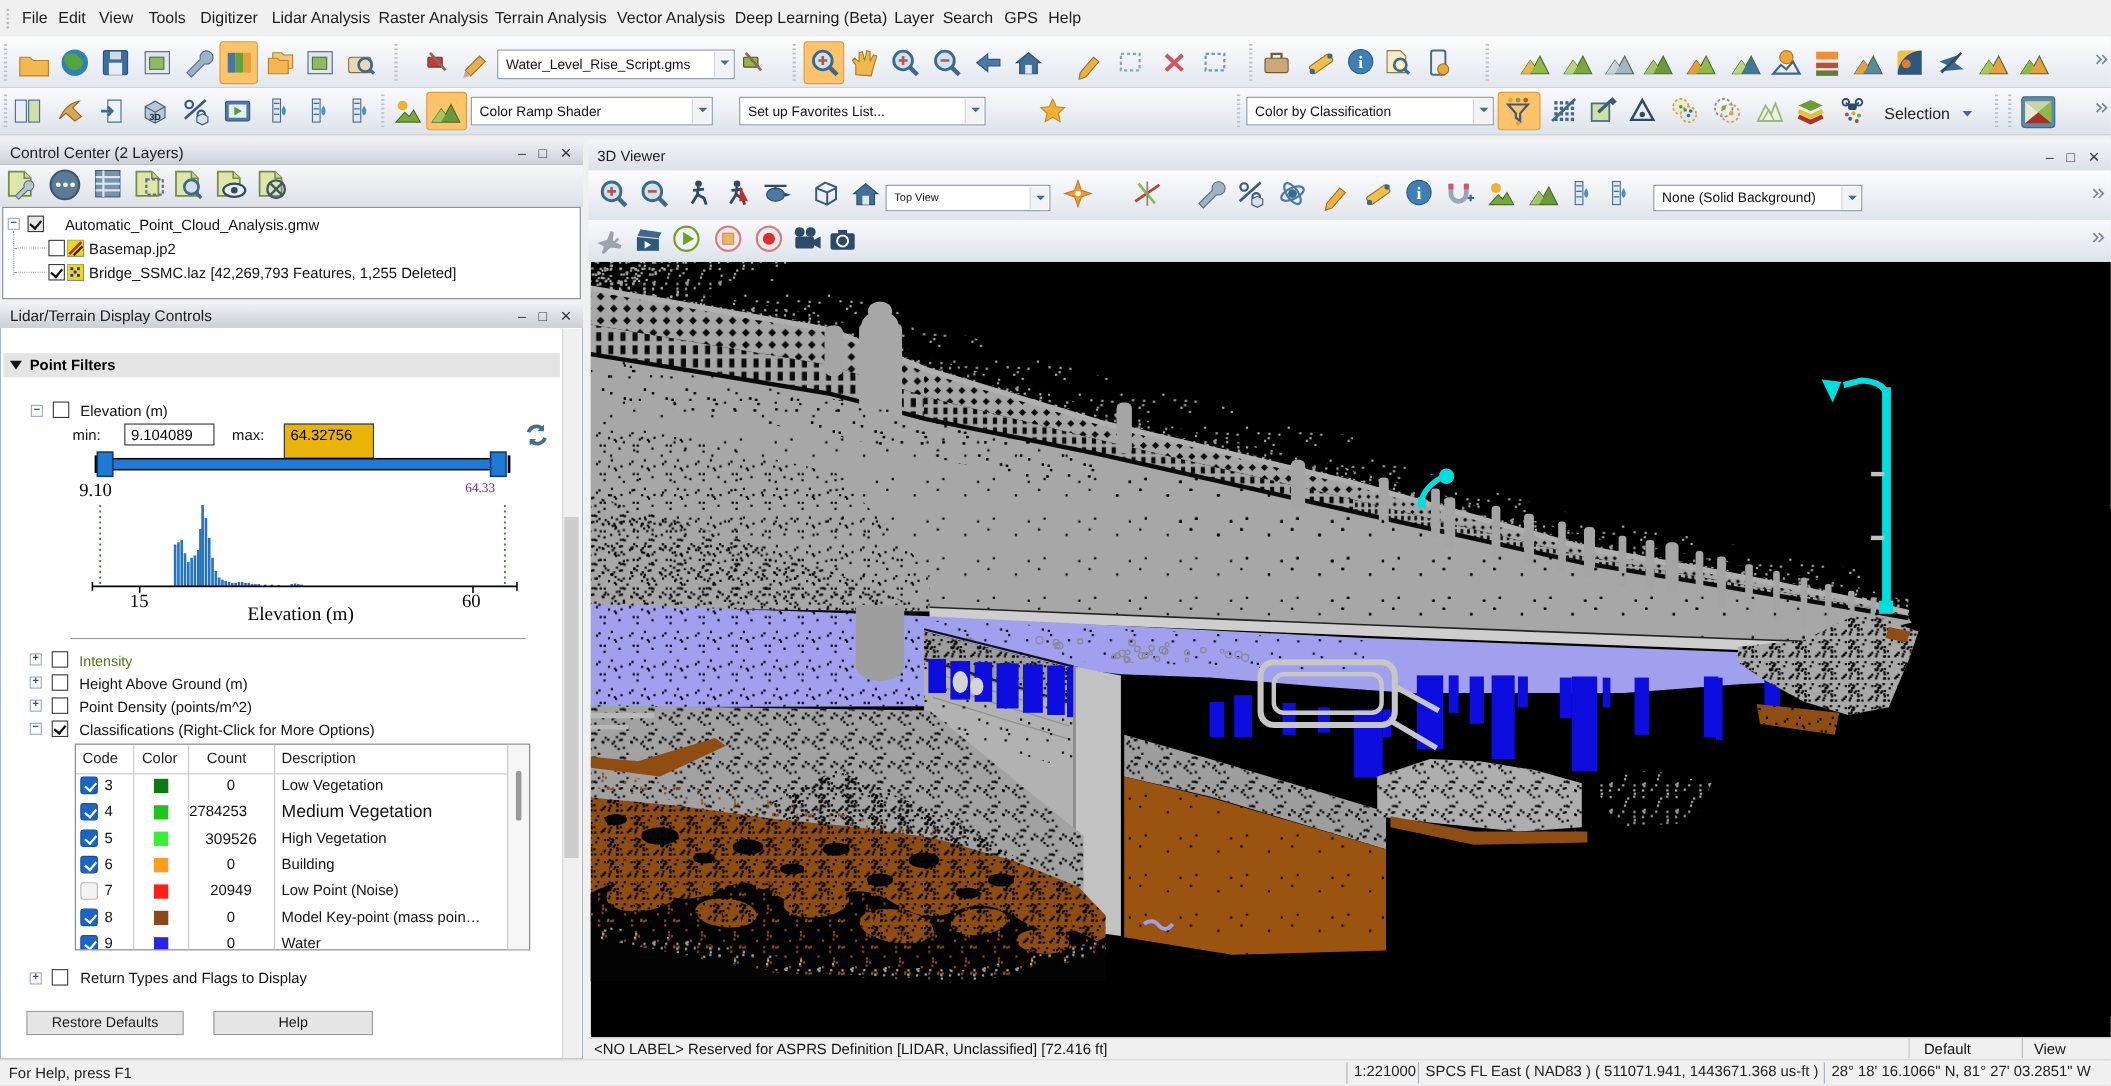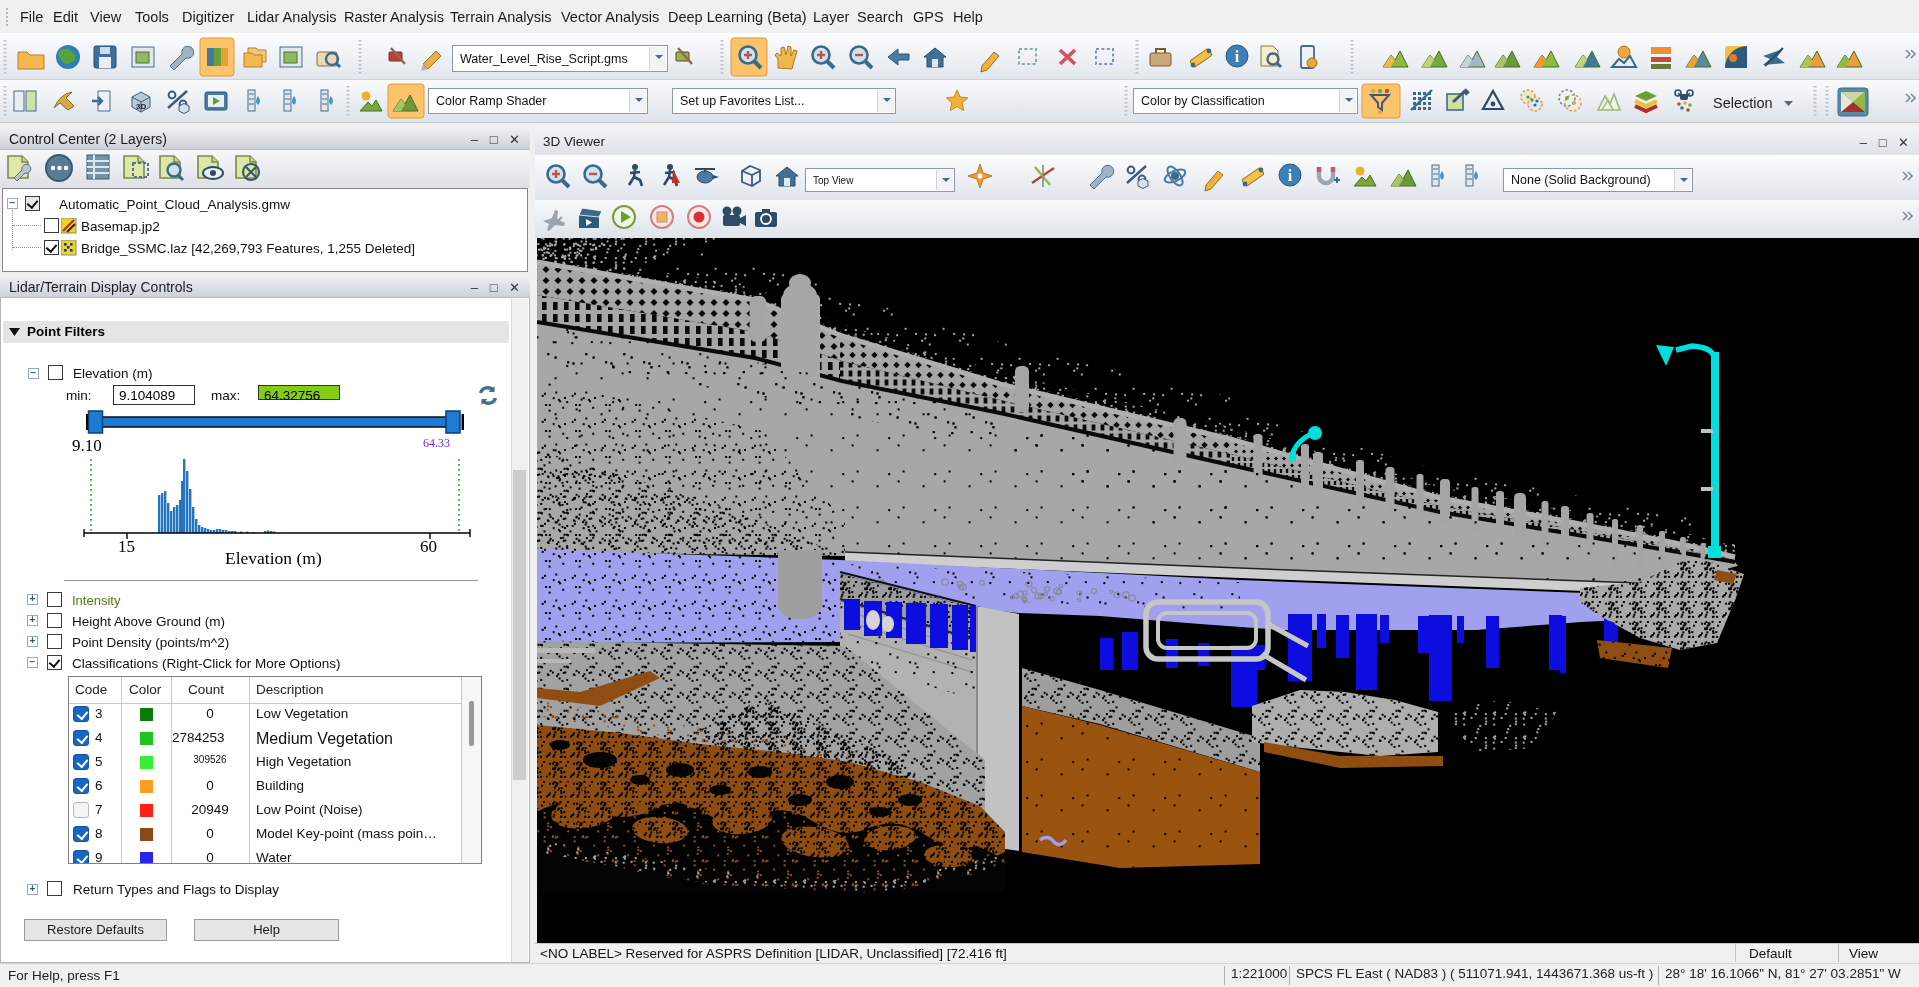--- a/index.html
+++ b/index.html
@@ -329,21 +329,21 @@
   </svg>
 <div class="abs" style="left:27px;top:324px;font-size:13.5px;font-weight:bold;color:#000">Point Filters</div>
 <div class="exp" style="left:28px;top:368px">−</div>
 <div class="cb" style="left:48px;top:365px"></div>
 <div class="abs" style="left:73px;top:366px;font-size:13.5px;color:#111">Elevation (m)</div>
 <div class="abs" style="left:66px;top:388px;font-size:13.5px;color:#111">min:</div>
 <div class="abs" style="left:113px;top:385px;width:82px;height:20px;border:1.4px solid #333;background:#fff">
     <span style="position:absolute;left:5px;top:2px;font-size:13.5px">9.104089</span>
   </div>
 <div class="abs" style="left:211px;top:388px;font-size:13.5px;color:#111">max:</div>
-<div class="abs" style="left:258px;top:385px;width:82px;height:15px;border:1.4px solid #333;background:#84cc16">
+<div class="abs" style="left:258px;top:385px;width:82px;height:32px;border:1.4px solid #333;background:#eab308">
     <span style="position:absolute;left:5px;top:2px;font-size:13.5px">64.32756</span>
   </div>
 <svg class="abs" style="left:477px;top:385px" width="22" height="21" viewBox="0 0 22 21">
     <g fill="none" stroke="#41718f" stroke-width="3.4">
       <path d="M3.5 8 a7.5 7.5 0 0 1 13 -2.5"></path>
       <path d="M18.5 13 a7.5 7.5 0 0 1 -13 2.5"></path>
     </g>
     <path d="M17.5 1 v6 h-6 z" fill="#41718f"></path>
     <path d="M4.5 20 v-6 h6 z" fill="#41718f"></path>
   </svg>
@@ -430,21 +430,21 @@
 <div style="position:absolute;left:103px;top:29px;width:76px;text-align:center;font-size:13.5px;color:#111">0</div>
 <div style="position:absolute;left:187px;top:29px;font-size:13.5px;color:#111;white-space:nowrap">Low Vegetation</div>
 <div class="bluchk" style="left:4px;top:53px"></div>
 <div style="position:absolute;left:26px;top:53px;font-size:13.5px;color:#111">4</div>
 <div style="position:absolute;left:71px;top:55px;width:13px;height:13px;background:#1fc41f"></div>
 <div style="position:absolute;left:103px;top:53px;width:76px;font-size:13.5px;color:#111">2784253</div>
 <div style="position:absolute;left:187px;top:53px;font-size:16px;color:#111;white-space:nowrap">Medium Vegetation</div>
 <div class="bluchk" style="left:4px;top:77px"></div>
 <div style="position:absolute;left:26px;top:77px;font-size:13.5px;color:#111">5</div>
 <div style="position:absolute;left:71px;top:79px;width:13px;height:13px;background:#38ef38"></div>
-<div style="position:absolute;left:103px;top:77px;width:76px;text-align:center;font-size:10px;color:#111">309526</div>
+<div style="position:absolute;left:103px;top:77px;width:76px;text-align:center;font-size:14px;color:#111">309526</div>
 <div style="position:absolute;left:187px;top:77px;font-size:13.5px;color:#111;white-space:nowrap">High Vegetation</div>
 <div class="bluchk" style="left:4px;top:101px"></div>
 <div style="position:absolute;left:26px;top:101px;font-size:13.5px;color:#111">6</div>
 <div style="position:absolute;left:71px;top:103px;width:13px;height:13px;background:#ff9d20"></div>
 <div style="position:absolute;left:103px;top:101px;width:76px;text-align:center;font-size:13.5px;color:#111">0</div>
 <div style="position:absolute;left:187px;top:101px;font-size:13.5px;color:#111;white-space:nowrap">Building</div>
 <div style="position:absolute;left:4px;top:125px;width:16px;height:16px;border-radius:3px;background:#f4f4f4;border:1px solid #b8b8b8"></div>
 <div style="position:absolute;left:26px;top:125px;font-size:13.5px;color:#111">7</div>
 <div style="position:absolute;left:71px;top:127px;width:13px;height:13px;background:#ff2015"></div>
 <div style="position:absolute;left:103px;top:125px;width:76px;text-align:center;font-size:13.5px;color:#111">20949</div>

